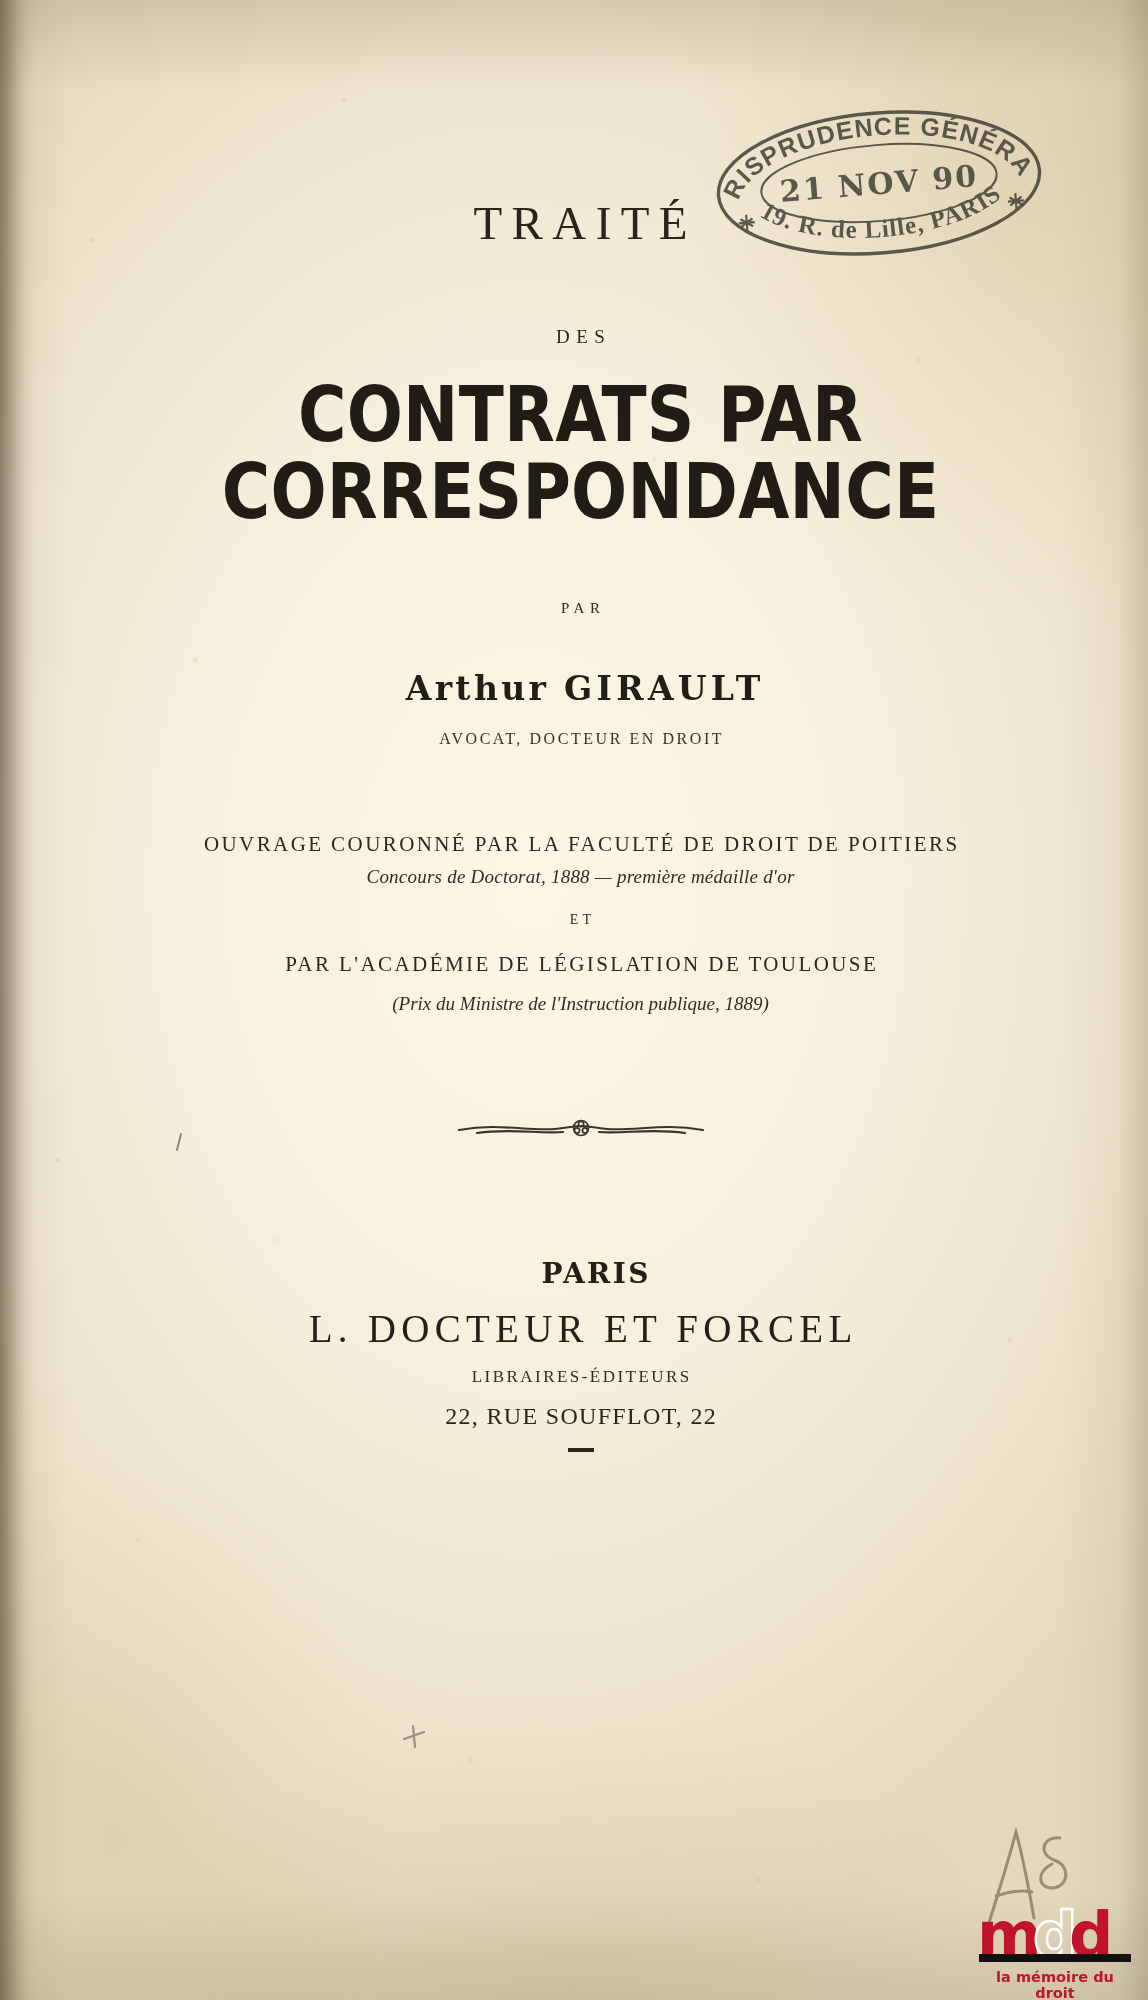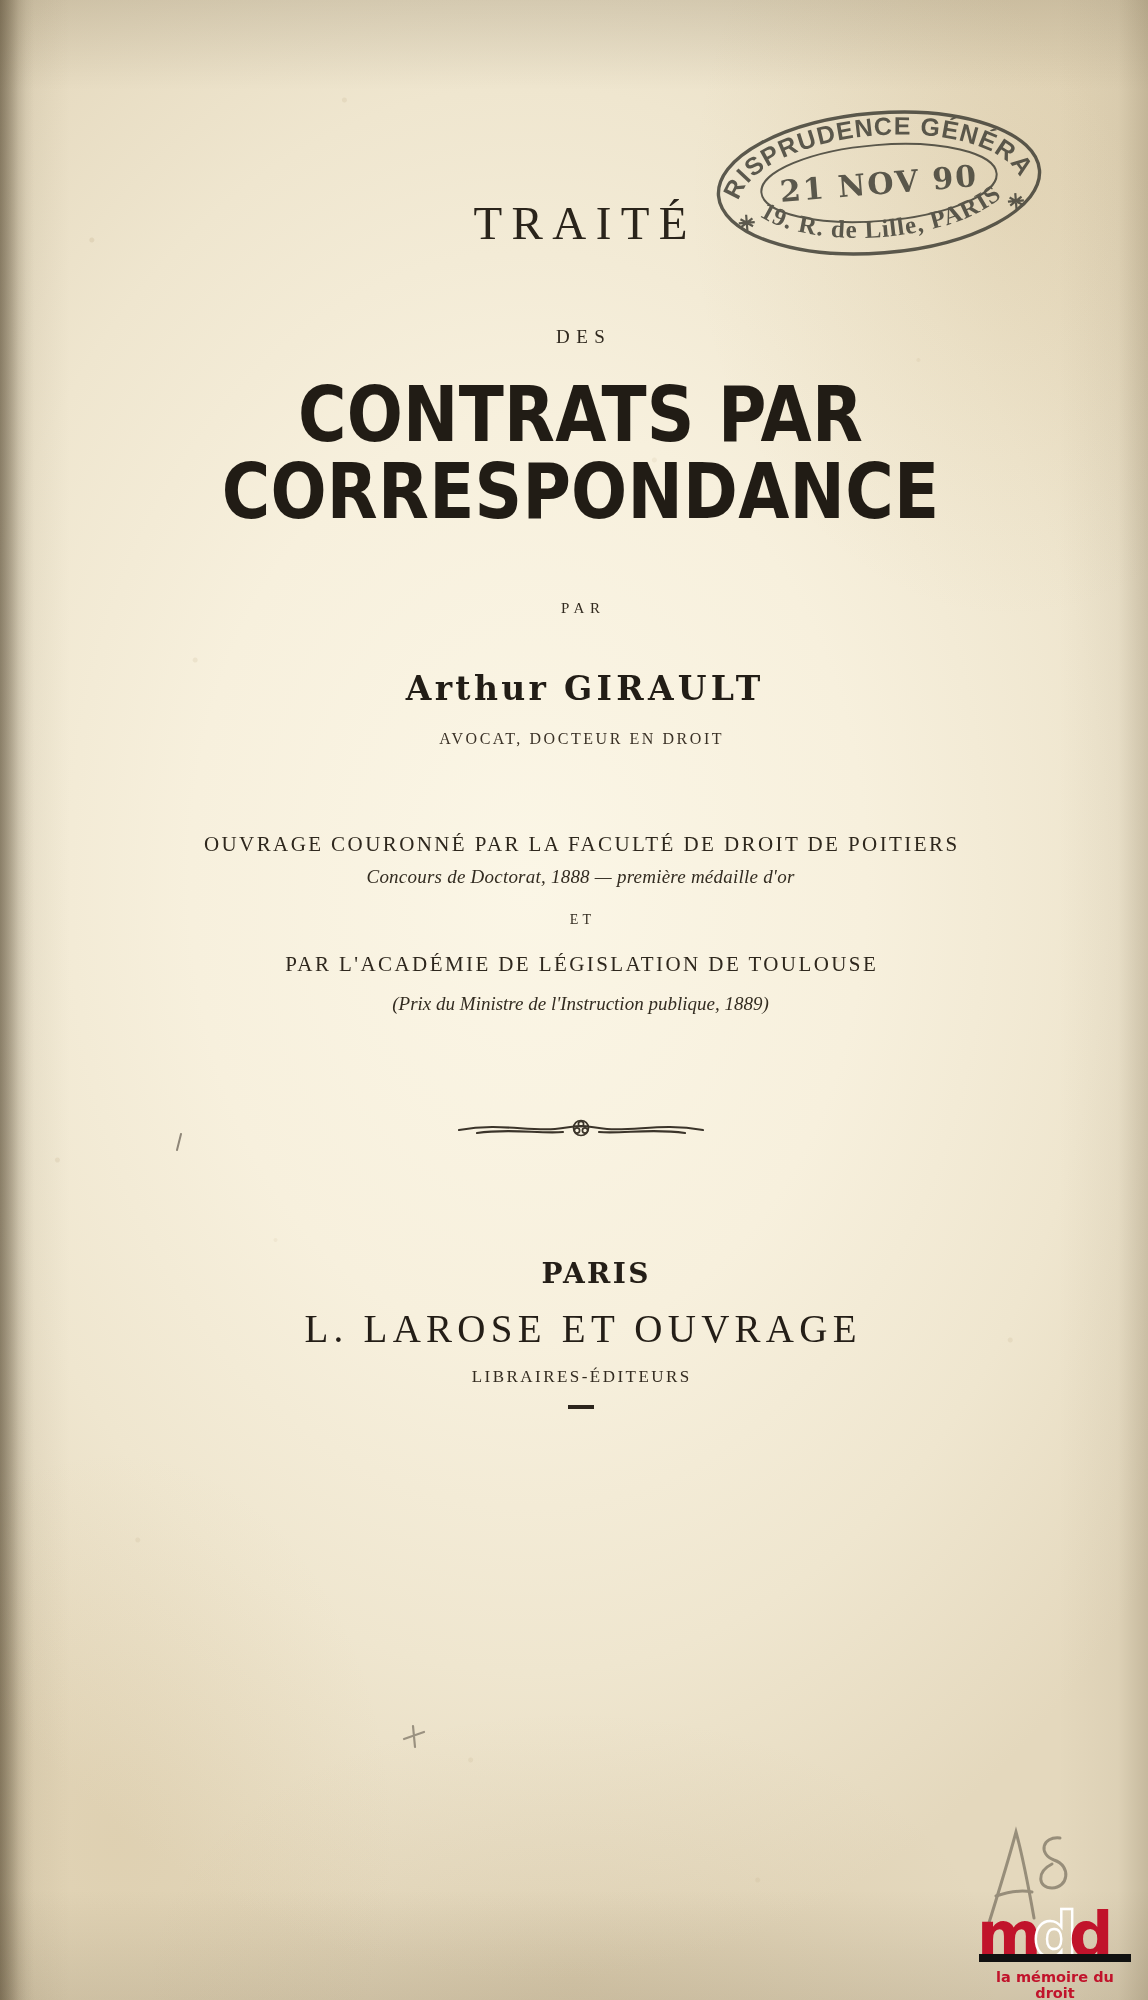--- a/index.html
+++ b/index.html
@@ -359,22 +359,23 @@
         <g fill="none" stroke="#3b342a" stroke-width="1.7">
           <circle cx="130" cy="17" r="7.5"></circle>
           <circle cx="130" cy="13" r="2.6"></circle>
           <circle cx="126" cy="19.5" r="2.6"></circle>
           <circle cx="134" cy="19.5" r="2.6"></circle>
         </g>
       </svg>
     </div>
 
     <div class="imprint-city">PARIS</div>
-    <div class="imprint-house">L. LAROSE ET OUVRAGE</div>
+    <div class="imprint-house">L. DOCTEUR ET FORCEL</div>
     <div class="imprint-role">LIBRAIRES-ÉDITEURS</div>
+    <div class="imprint-address">22, RUE SOUFFLOT, 22</div>
     <div class="imprint-rule"></div>
 
   </div>
 
   <div class="pencil-tick">
     <svg viewBox="0 0 16 20" width="16" height="20" aria-hidden="true">
       <path d="M 9 2 L 5 18" stroke="#4a4238" stroke-width="2" fill="none" stroke-linecap="round"></path>
     </svg>
   </div>
 

